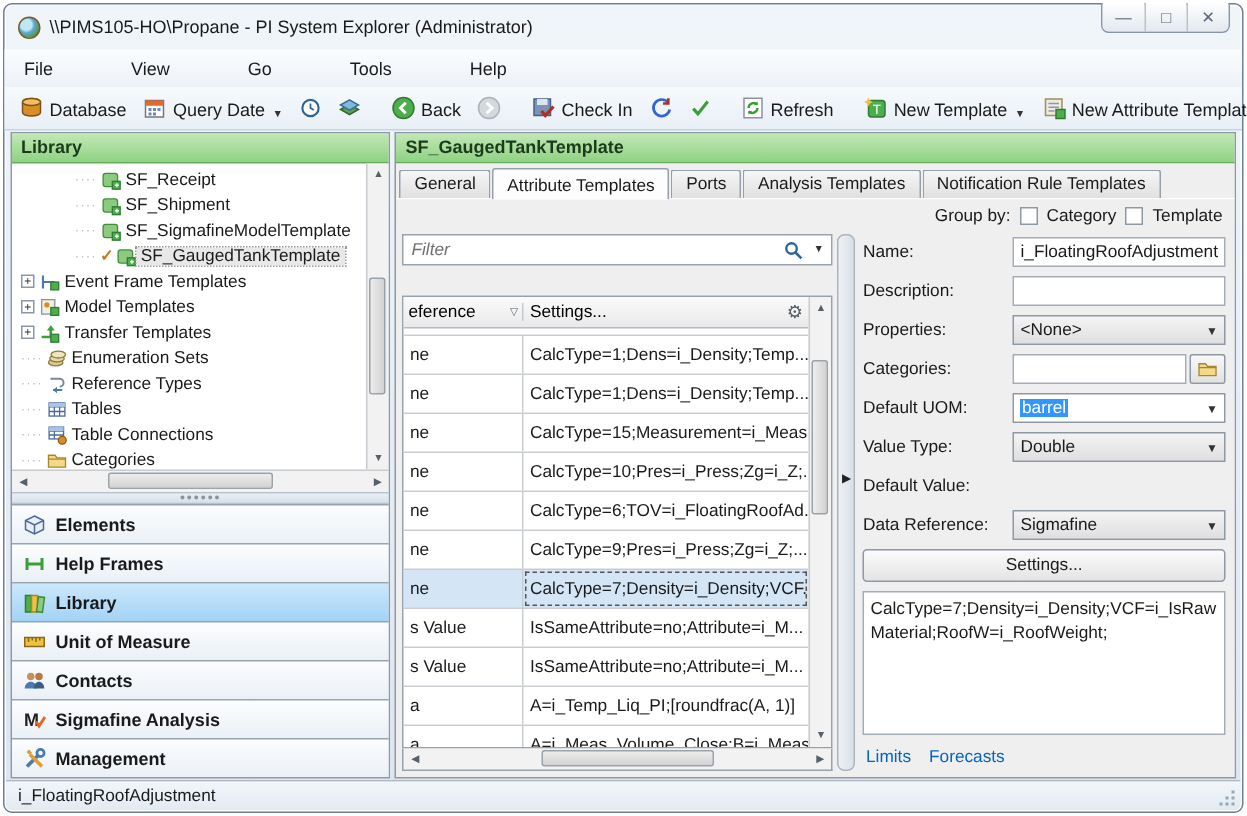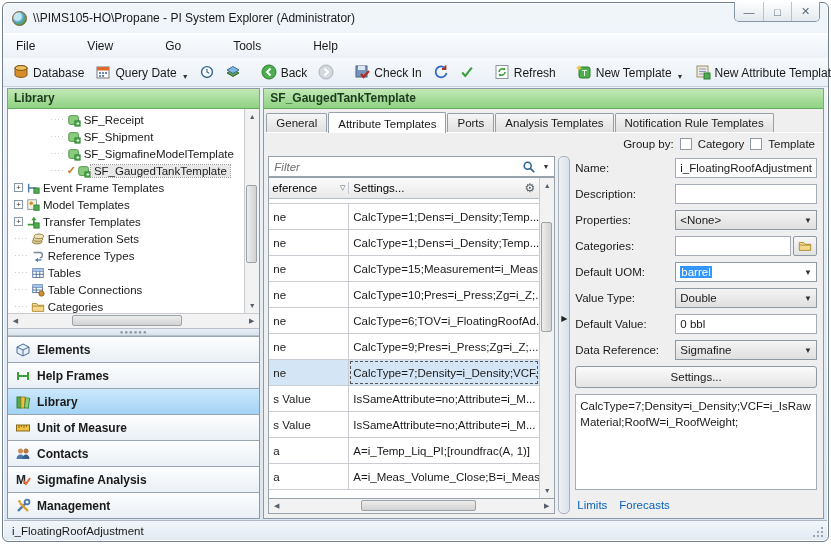--- a/index.html
+++ b/index.html
@@ -82,21 +82,21 @@
     border-bottom:none; border-radius:2px 2px 0 0; margin-right:1px;
     background:linear-gradient(180deg,#F6F6F6,#E0E0E0); }
   .tab.active { background:#FDFDFD; font-weight:normal; padding-top:5px; position:relative; top:1px; }
   .groupby { height:20px; display:flex; align-items:center; justify-content:flex-end; gap:6px;
     padding:2px 8px 0 0; font-size:11.5px; color:#1A1A1A; background:#EFEFEF; }
   .checkbox { width:12px; height:12px; border:1px solid #8E99A4; background:#FFFFFF; flex:none; }
 
   .content { flex:1; display:flex; padding:3px 4px 4px 4px; gap:3px; min-height:0; background:#EFEFEF; }
   .grid-col { width:287px; flex:none; display:flex; flex-direction:column; min-height:0; }
   .filterbox { height:21px; border:1px solid #98A2AC; background:#FFFFFF; display:flex;
-    align-items:center; padding:0 5px; margin-bottom:0; }
+    align-items:center; padding:0 5px; margin-bottom:20px; }
   .filter-text { flex:1; font-size:11.5px; font-style:italic; color:#707070; }
   .table-frame { flex:1; display:flex; border:1px solid #98A2AC; background:#FFFFFF; min-height:0; }
   .table-body { flex:1; display:flex; flex-direction:column; overflow:hidden; }
   .t-header { height:21px; flex:none; display:flex; align-items:center; font-size:11.5px;
     background:linear-gradient(180deg,#FBFBFB,#E9E9E9); border-bottom:1px solid #B4BCC4; }
   .t-h-ref { width:80px; flex:none; padding:0 3px; display:flex; align-items:center;
     justify-content:space-between; border-right:1px solid #C4CAD0; }
   .t-h-set { flex:1; padding:0 4px; display:flex; align-items:center; justify-content:space-between; }
   .sliver { height:5px; border-bottom:1px solid #C9CDD1; }
   .t-row { height:26px; display:flex; align-items:center; font-size:11.5px;
@@ -601,21 +601,20 @@
           </div>
           <div class="f-row">
             <span class="f-label">Value Type:</span>
             <span class="combo">
               <span class="ct">Double</span>
               <span class="arr">▼</span>
             </span>
           </div>
           <div class="f-row">
             <span class="f-label">Default Value:</span>
-            <span class="f-input">0 bbl</span>
           </div>
           <div class="f-row">
             <span class="f-label">Data Reference:</span>
             <span class="combo">
               <span class="ct">Sigmafine</span>
               <span class="arr">▼</span>
             </span>
           </div>
           <div class="settings-btn">Settings...</div>
           <div class="settings-area">CalcType=7;Density=i_Density;VCF=i_IsRawMaterial;RoofW=i_RoofWeight;</div>

